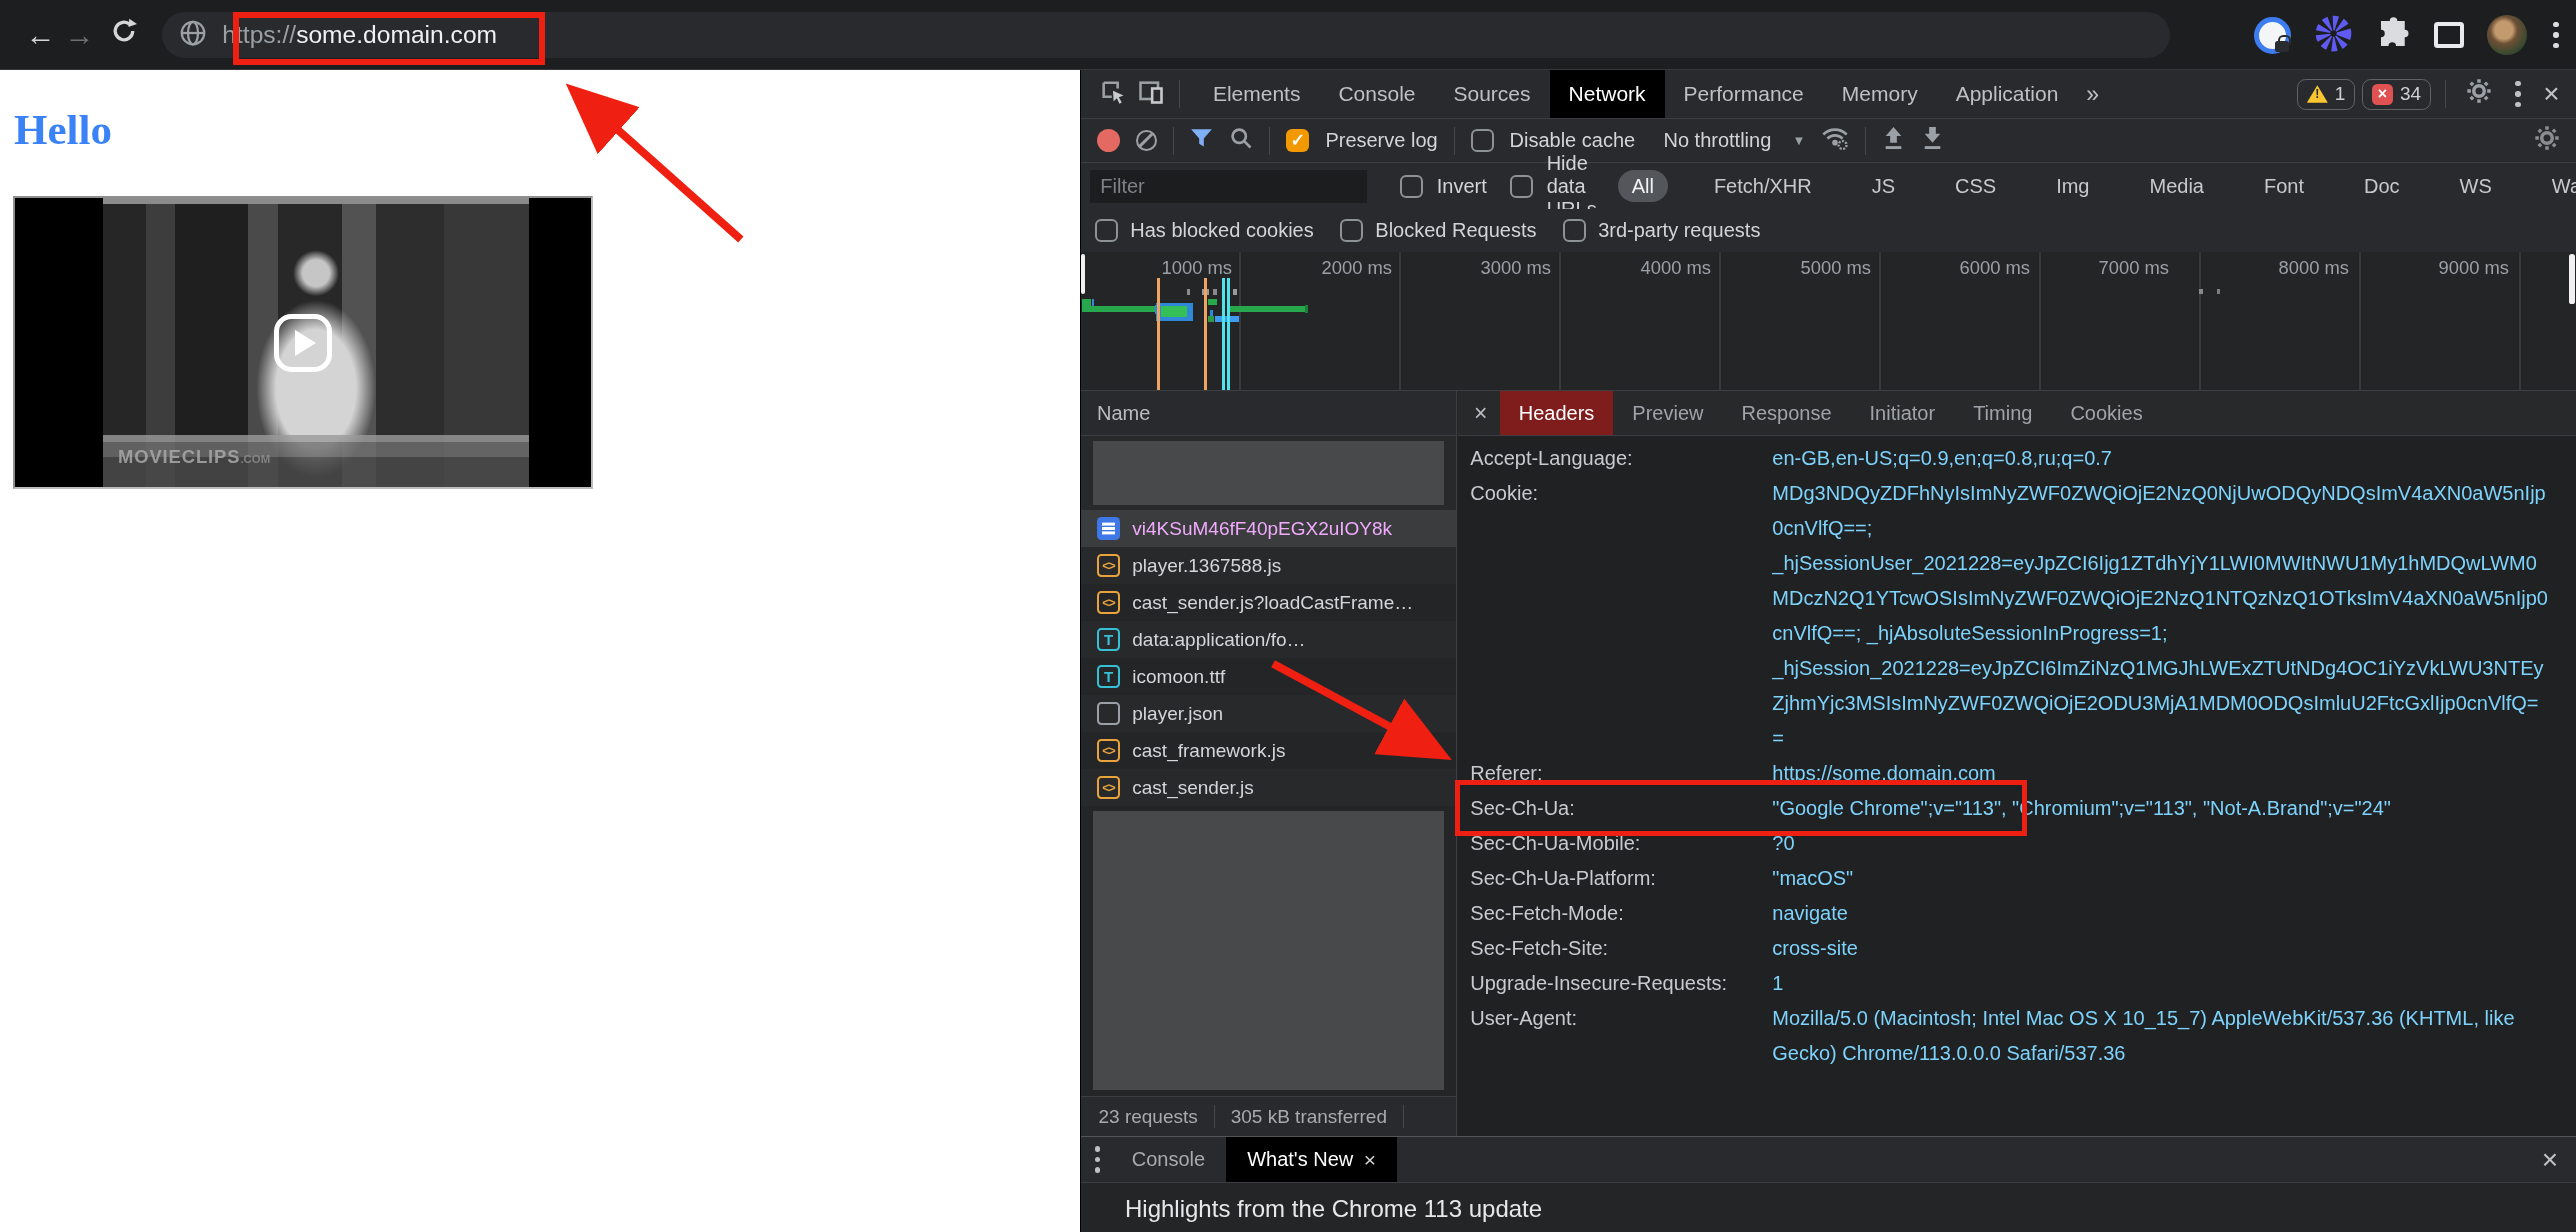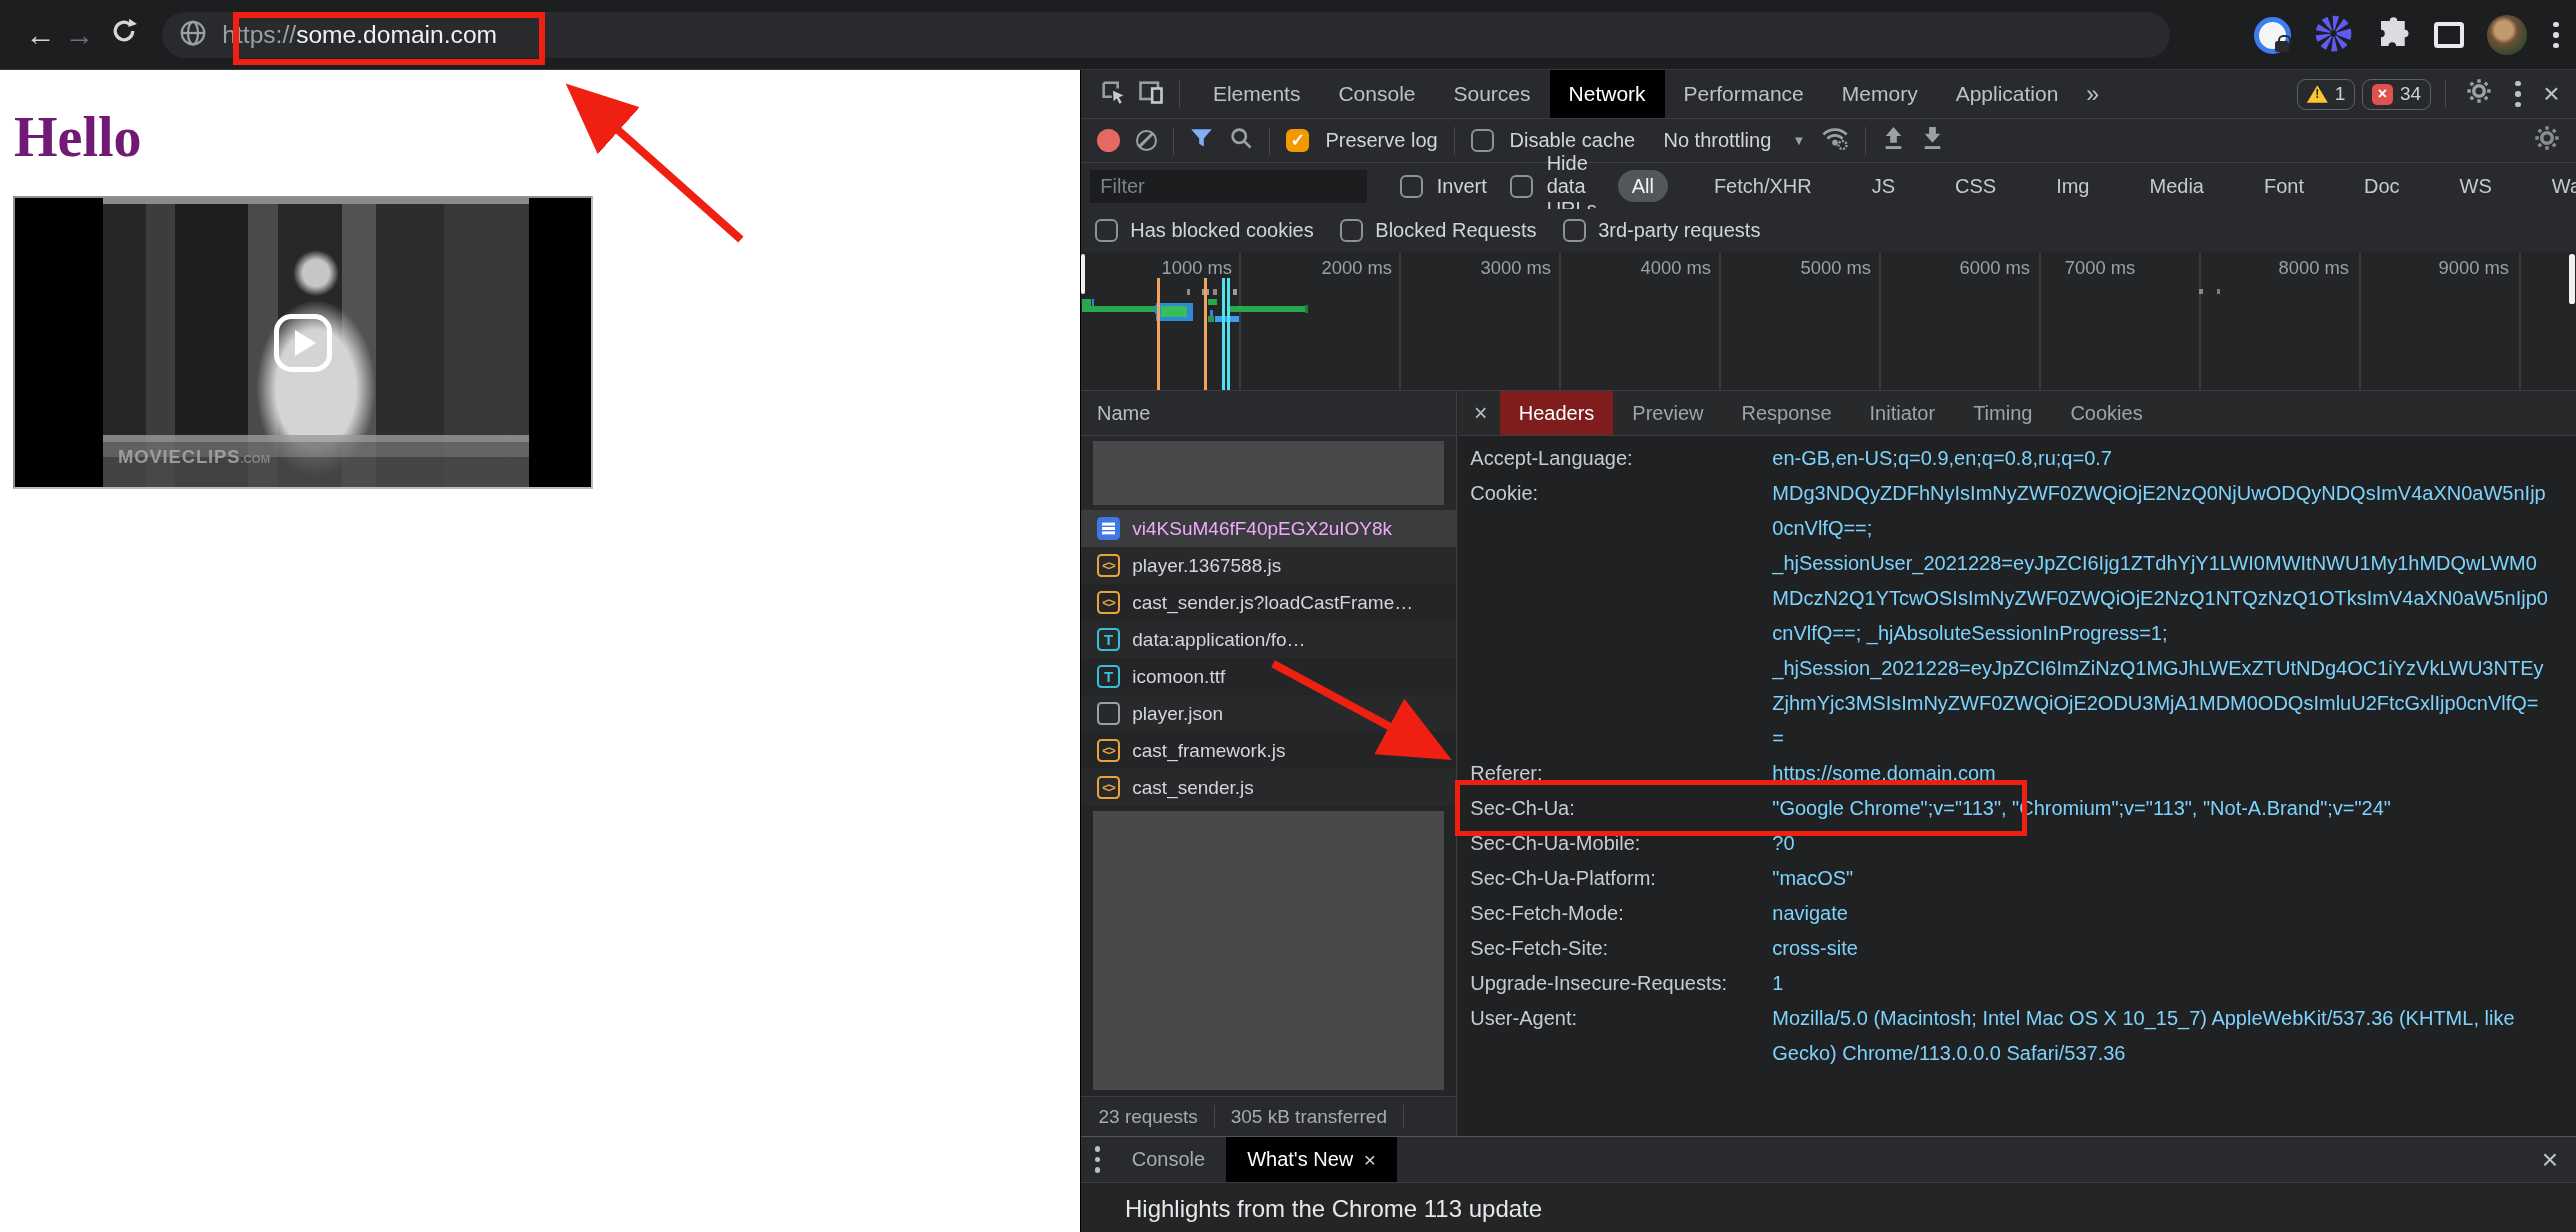--- a/index.html
+++ b/index.html
@@ -21,21 +21,21 @@
   .ext-1p { width:37px; height:37px; border-radius:50%; background:#f4f5f7; border:5.3px solid #3d7df0; position:relative; }
   .ext-1p .lock { position:absolute; right:-3.5px; bottom:-3.5px; width:14px; height:11.4px; background:#2a2b2e; border-radius:2.6px; }
   .ext-1p .lock:before { content:""; position:absolute; left:2.6px; top:-6.1px; width:8.8px; height:8px; border:2.6px solid #2a2b2e; border-bottom:none; border-radius:5.3px 5.3px 0 0; }
   .sidepanel-ico { width:30px; height:26px; border:4.4px solid #e8eaed; border-radius:3.5px; }
   .avatar { width:40px; height:40px; border-radius:50%; background:radial-gradient(circle at 42% 38%, #c29a6d 0 26%, #6d4f36 40%, #3c4a30 68%, #222b1c 100%); }
   .kebab { display:inline-flex; flex-direction:column; gap:5.3px; padding:3.5px; }
   .kebab i { width:5.3px; height:5.3px; border-radius:50%; background:#dadce0; }
 
   
   .page { position:absolute; left:0; top:72px; width:1080px; height:1161px; background:#fff; }
-  .page h1 { margin:33px 0 0 14px; font-family:"Liberation Serif", serif; font-size:56px; font-weight:bold; color:#701a75; }
+  .page h1 { margin:33px 0 0 14px; font-family:"Liberation Serif", serif; font-size:43px; font-weight:bold; color:#3b82f6; }
   .video { position:absolute; left:13px; top:124px; width:580px; height:293px; background:#000; border:2.6px solid #bdbdbd; border-top-color:#8f8f8f; border-left-color:#8f8f8f; }
   .scene { position:absolute; left:88px; top:0; width:426px; height:100%;
     background:
       radial-gradient(circle 23px at 50% 26%, #c6c6c6 0 58%, rgba(198,198,198,0) 100%),
       radial-gradient(ellipse 83px 123px at 50% 66%, #d4d4d4 0 48%, rgba(212,212,212,0) 72%),
       linear-gradient(#8b8b8b 0 2%, rgba(0,0,0,0) 2%) ,
       linear-gradient(90deg,#262626 0 10%,#3d3d3d 10% 17%,#1f1f1f 17% 34%,#4a4a4a 34% 41%,#282828 41% 56%,#525252 56% 64%,#2d2d2d 64% 80%,#383838 80% 100%);
   }
   .scene:after { content:""; position:absolute; left:0; bottom:0; width:100%; height:18%;
       background:linear-gradient(#9a9a9a 0 14%, #6f6f6f 14% 42%, #4a4a4a 42% 100%); opacity:.8; }
@@ -346,21 +346,21 @@
         </div>
       </div>
 
     <div class="dt-row dt-overview" id="dt-overview">
         <div class="tick" style="left: 55px;">1000 ms</div>
         <div class="tick" style="left: 215px;">2000 ms</div>
         <div class="tick" style="left: 374px;">3000 ms</div>
         <div class="tick" style="left: 534px;">4000 ms</div>
         <div class="tick" style="left: 694px;">5000 ms</div>
         <div class="tick" style="left: 853px;">6000 ms</div>
-        <div class="tick" style="left: 971px; text-align: center;">7000 ms</div>
+        <div class="tick" style="left: 992px;">7000 ms</div>
         <div class="tick" style="left: 1172px;">8000 ms</div>
         <div class="tick" style="left: 1332px;">9000 ms</div>
         <div class="ov" style="left: 0.9px; top: 47px; width: 9.6px; height: 7px; background: rgb(39, 168, 76);"></div>
         <div class="ov" style="left: 10.5px; top: 47px; width: 2.6px; height: 7px; background: rgb(48, 136, 216);"></div>
         <div class="ov" style="left: 0.9px; top: 54px; width: 73px; height: 6.1px; background: rgb(39, 168, 76);"></div>
         <div class="ov" style="left: 74px; top: 53px; width: 2.6px; height: 8.8px; background: rgb(48, 136, 216);"></div>
         <div class="ov" style="left: 75px; top: 51px; width: 37px; height: 18.4px; background: rgb(48, 136, 216);"></div>
         <div class="ov" style="left: 80px; top: 54px; width: 26px; height: 10.5px; background: rgb(53, 192, 87);"></div>
         <div class="ov" style="left: 106px; top: 37px; width: 2.6px; height: 6.1px; background: rgb(138, 138, 138);"></div>
         <div class="ov" style="left: 121px; top: 37px; width: 7px; height: 6.1px; background: rgb(154, 154, 154);"></div>

